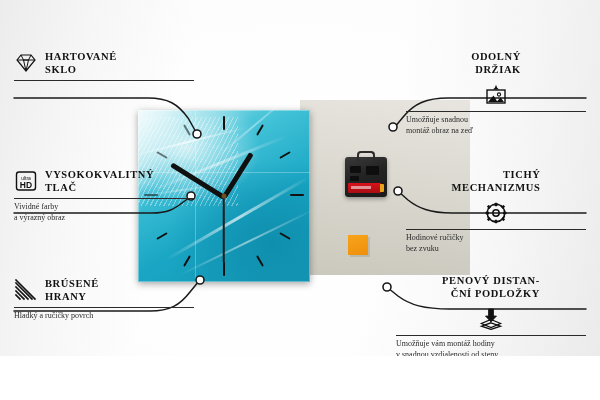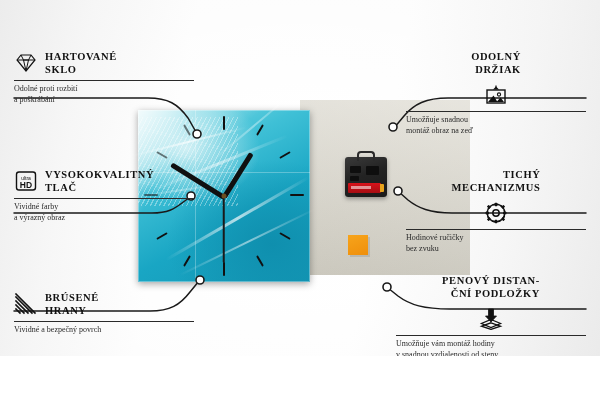--- a/index.html
+++ b/index.html
@@ -88,21 +88,21 @@
     font-size:8px;line-height:10.5px;color:#2b2b2b;
     font-family:"Liberation Serif", serif;
   }
   .feat.left .sub{text-align:left;}
   .feat.right .sub{text-align:left;}
   .ico{width:24px;height:22px;flex:0 0 24px;display:flex;align-items:center;justify-content:center;}
   .ico svg{display:block;}
   
   #f-glass{left:14px;top:50px;}
   #f-print{left:14px;top:168px;}
-  #f-edge{left:14px;top:277px;margin-top:14px;}
+  #f-edge{left:14px;top:277px;}
   #f-holder{left:406px;top:50px;}
   #f-mech{left:406px;top:168px;}
   #f-foam{left:396px;top:274px;width:190px;}
 </style>
 </head>
 <body>
 
 <div class="stage">
   <div class="bg-sheen"></div>
 
@@ -185,24 +185,20 @@
           <path d="M3 8 L7 3 L17 3 L21 8 L12 19 Z" fill="none" stroke="#111" stroke-width="1.2"></path>
           <path d="M3 8 L21 8 M7 3 L9.5 8 L12 19 M17 3 L14.5 8 L12 19 M9.5 8 L14.5 8" fill="none" stroke="#111" stroke-width="1"></path>
         </svg>
       </span>
       <span class="title">
         <span>HARTOVANÉ</span><br>
         <span>SKLO</span>
       </span>
     </div>
     <div class="rule"></div>
-    <div class="sub">
-      <span>Odolné proti rozbití</span><br>
-      <span>a poškrábání</span>
-    </div>
   </div>
 
   <div class="feat left" id="f-print">
     <div class="head">
       <span class="ico">
         <svg width="24" height="22" viewBox="0 0 24 22">
           <rect x="2.5" y="2" width="19" height="18" rx="2.5" fill="none" stroke="#111" stroke-width="1.4"></rect>
           <text x="12" y="10" text-anchor="middle" font-family="Liberation Sans, sans-serif" font-size="5" fill="#111">ultra</text>
           <text x="12" y="17.5" text-anchor="middle" font-family="Liberation Sans, sans-serif" font-size="8.5" font-weight="bold" fill="#111">HD</text>
         </svg>
@@ -232,21 +228,21 @@
           </g>
         </svg>
       </span>
       <span class="title">
         <span>BRÚSENÉ</span><br>
         <span>HRANY</span>
       </span>
     </div>
     <div class="rule"></div>
     <div class="sub">
-      <span>Vividné a bezpečný povrch</span>
+      <span>Hladký a ručičky povrch</span>
     </div>
   </div>
 
   <div class="feat right" id="f-holder">
     <div class="head">
       <span class="title">
         <span>ODOLNÝ</span><br>
         <span>DRŽIAK</span>
       </span>
       <span class="ico">

